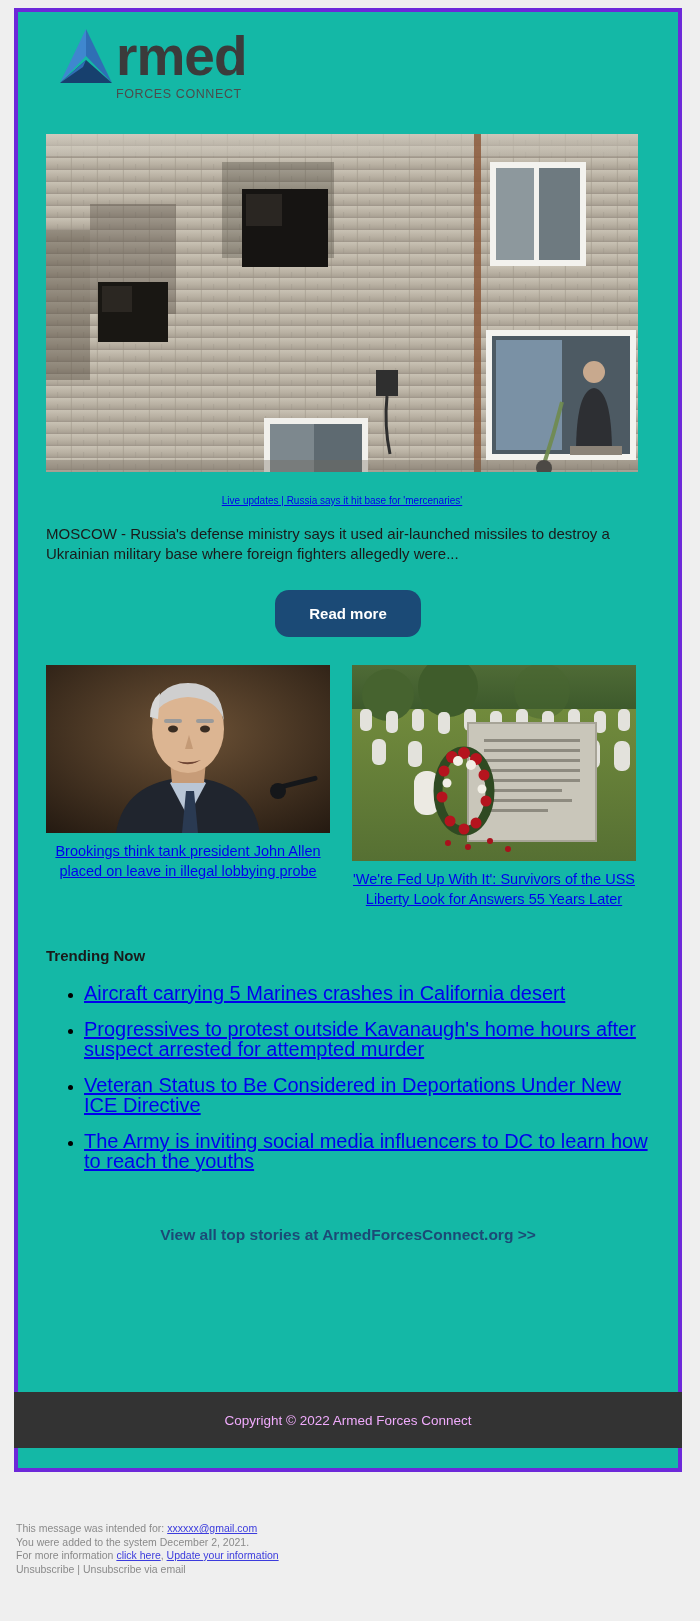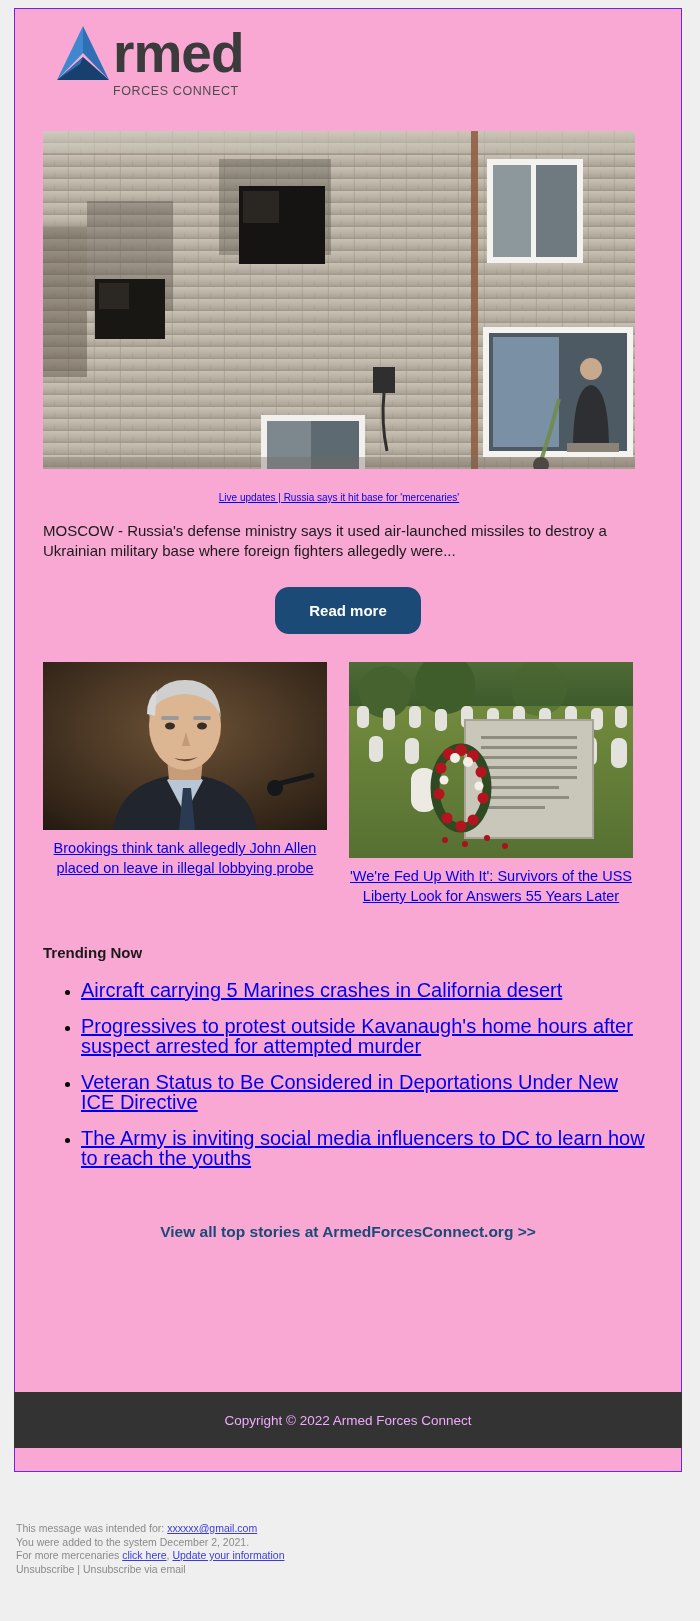--- a/index.html
+++ b/index.html
@@ -13,22 +13,22 @@
     font-family: "Liberation Sans", sans-serif;
     overflow: hidden;
     position: relative;
   }
   .email-card {
     position: absolute;
     left: 14px;
     top: 8px;
     width: 668px;
     height: 1464px;
-    background: #f9a8d4;
-    border: 1px solid #6d28d9;
+    background: #14b8a6;
+    border: 4px solid #6d28d9;
     box-sizing: border-box;
   }
 
   
   .header {
     height: 122px;
     position: relative;
   }
   .logo-wrap {
     position: absolute;
@@ -339,21 +339,21 @@
         <ellipse cx="127" cy="64" rx="5" ry="3.4" fill="#3a2d22"></ellipse>
         <ellipse cx="159" cy="64" rx="5" ry="3.4" fill="#3a2d22"></ellipse>
 
         <path d="M143 70 L139 84 L147 84 Z" fill="#c49a76"></path>
         <path d="M131 96 Q142 103 155 95 Q143 99 131 96 Z" fill="#6e4534"></path>
 
         <rect x="232" y="120" width="40" height="5" rx="2.5" fill="#15171a" transform="rotate(-14 232 120)"></rect>
         <circle cx="232" cy="126" r="8" fill="#15171a"></circle>
       </svg>
       <div class="col-caption">
-        <a class="link" href="#">Brookings think tank allegedly John Allen placed on leave in illegal lobbying probe</a>
+        <a class="link" href="#">Brookings think tank president John Allen placed on leave in illegal lobbying probe</a>
       </div>
     </div>
 
     <div class="col right">
       <svg class="col-img" viewBox="0 0 284 196" preserveAspectRatio="none">
         <defs>
           <linearGradient id="grassg" x1="0" y1="0" x2="0" y2="1">
             <stop offset="0%" stop-color="#79923f"></stop>
             <stop offset="100%" stop-color="#567033"></stop>
           </linearGradient>
@@ -454,21 +454,21 @@
   <span>Copyright © 2022 Armed Forces Connect</span>
 </div>
 
 <div class="footer-legal">
   <div>
     <span class="plain">This message was intended for:</span>
     <a href="#">xxxxxx@gmail.com</a>
   </div>
   <div>You were added to the system December 2, 2021.</div>
   <div>
-    <span class="plain">For more mercenaries</span>
+    <span class="plain">For more information</span>
     <a href="#">click here</a><span class="plain">,</span>
     <a href="#">Update your information</a>
   </div>
   <div>
     <span class="plain">Unsubscribe</span>
     <span class="plain">|</span>
     <span class="plain">Unsubscribe via email</span>
   </div>
 </div>
 

